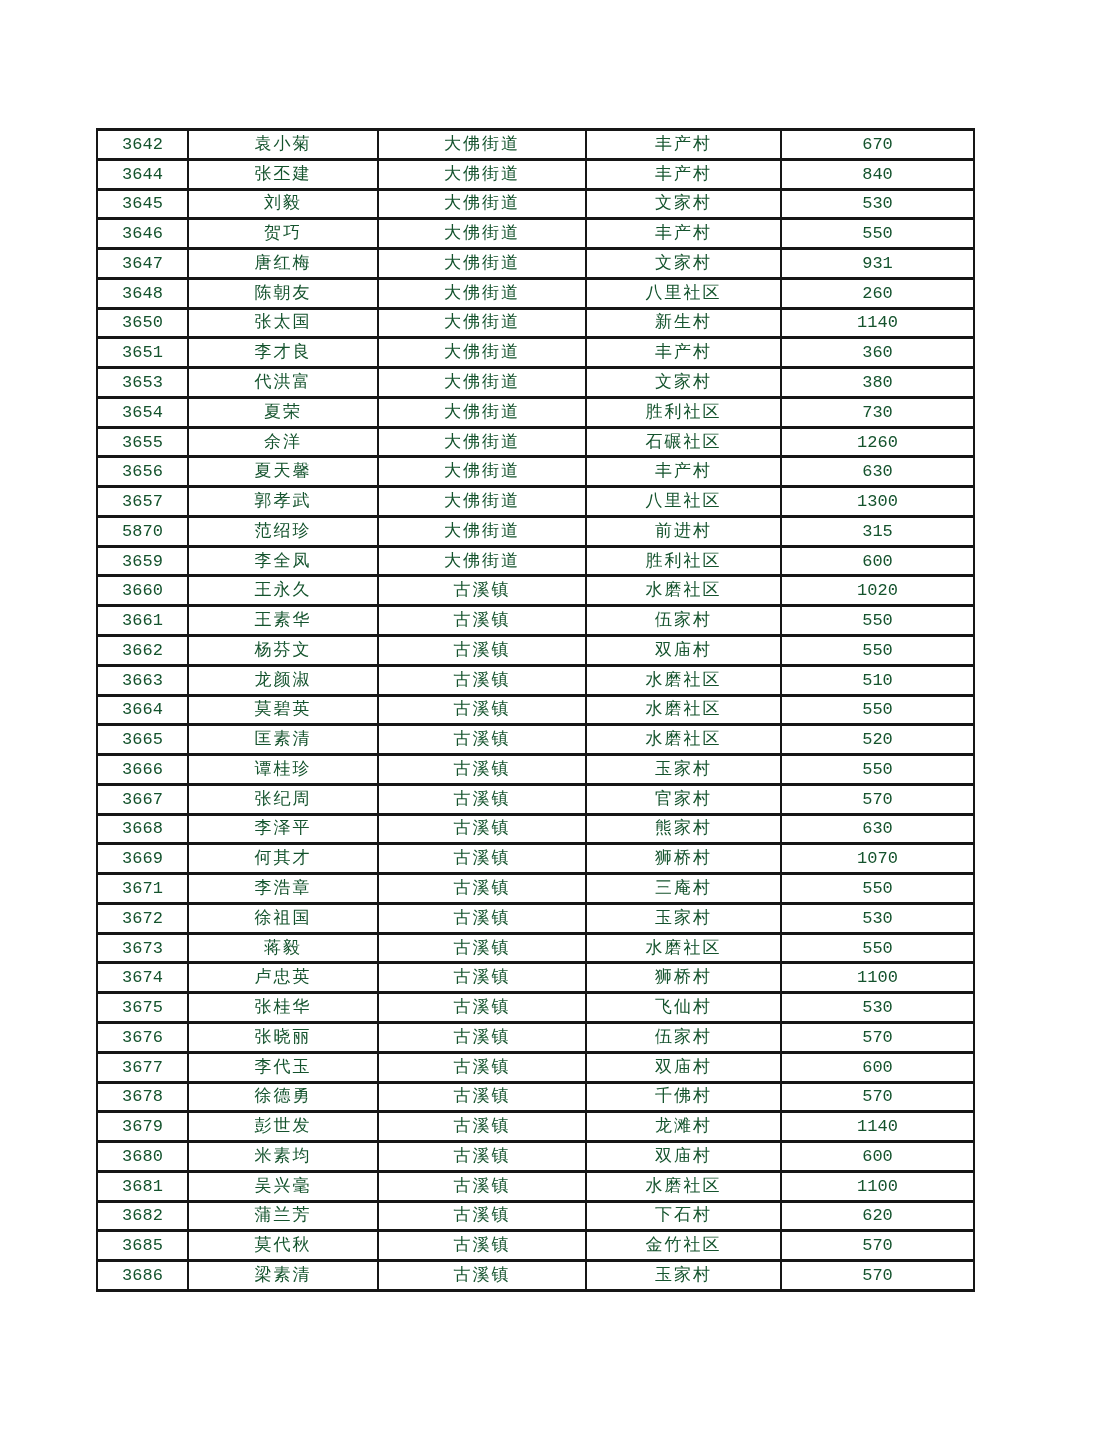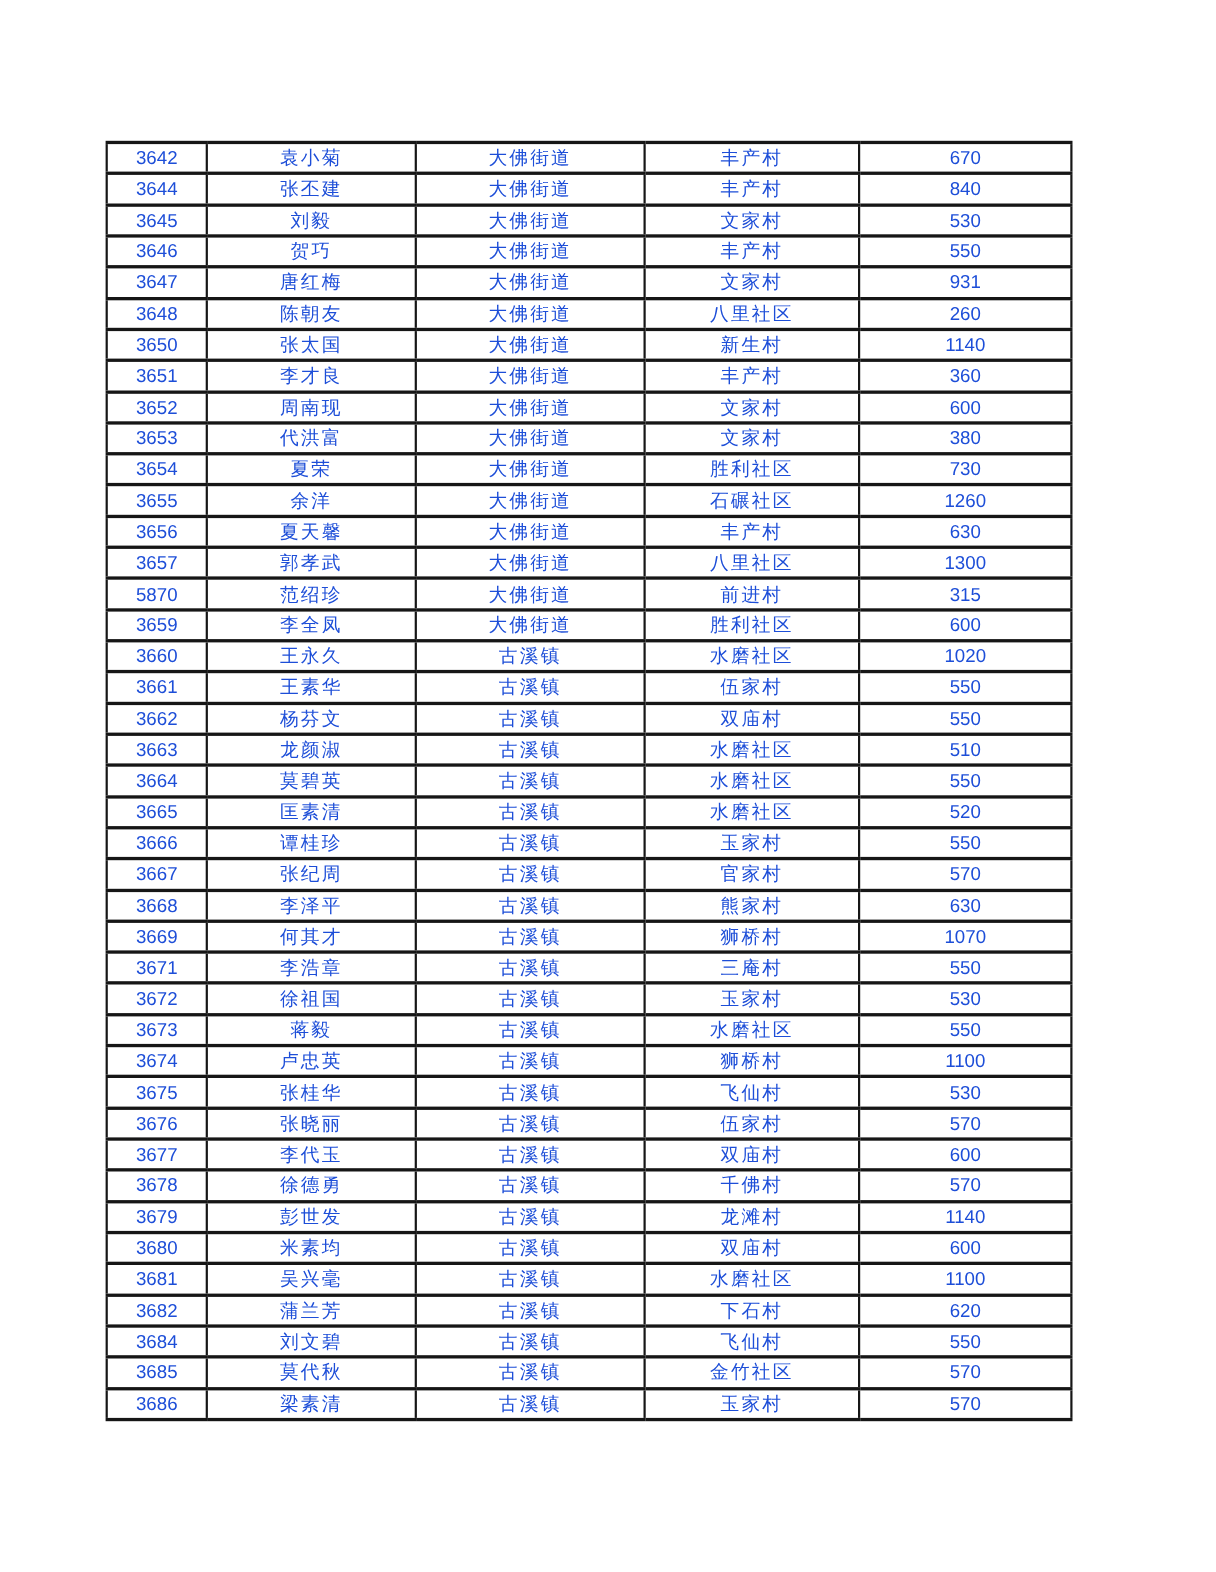--- a/index.html
+++ b/index.html
@@ -1,22 +1,22 @@
 <!DOCTYPE html>
 <html><head>
 <meta charset="utf-8">
 <style>
   html, body { margin: 0; padding: 0; }
   .page {
     position: relative;
     width: 1105px;
     height: 1429px;
     background: #ffffff;
-    font-family: Liberation Sans, sans-serif;
-    color: #1d4ed8;
+    font-family: Liberation Mono, monospace;
+    color: #14532d;
     overflow: hidden;
   }
   table.roster {
     position: absolute;
     left: 96px;
     top: 128px;
     width: 877px;
     height: 1164px;
     border-collapse: collapse;
     table-layout: fixed;
@@ -105,27 +105,20 @@
           <td class="num">1140</td>
         </tr>
         <tr>
           <td class="num">3651</td>
           <td class="cjk">李才良</td>
           <td class="cjk">大佛街道</td>
           <td class="cjk">丰产村</td>
           <td class="num">360</td>
         </tr>
         <tr>
-          <td class="num">3652</td>
-          <td class="cjk">周南现</td>
-          <td class="cjk">大佛街道</td>
-          <td class="cjk">文家村</td>
-          <td class="num">600</td>
-        </tr>
-        <tr>
           <td class="num">3653</td>
           <td class="cjk">代洪富</td>
           <td class="cjk">大佛街道</td>
           <td class="cjk">文家村</td>
           <td class="num">380</td>
         </tr>
         <tr>
           <td class="num">3654</td>
           <td class="cjk">夏荣</td>
           <td class="cjk">大佛街道</td>
@@ -313,27 +306,20 @@
           <td class="cjk">古溪镇</td>
           <td class="cjk">水磨社区</td>
           <td class="num">1100</td>
         </tr>
         <tr>
           <td class="num">3682</td>
           <td class="cjk">蒲兰芳</td>
           <td class="cjk">古溪镇</td>
           <td class="cjk">下石村</td>
           <td class="num">620</td>
-        </tr>
-        <tr>
-          <td class="num">3684</td>
-          <td class="cjk">刘文碧</td>
-          <td class="cjk">古溪镇</td>
-          <td class="cjk">飞仙村</td>
-          <td class="num">550</td>
         </tr>
         <tr>
           <td class="num">3685</td>
           <td class="cjk">莫代秋</td>
           <td class="cjk">古溪镇</td>
           <td class="cjk">金竹社区</td>
           <td class="num">570</td>
         </tr>
         <tr>
           <td class="num">3686</td>

